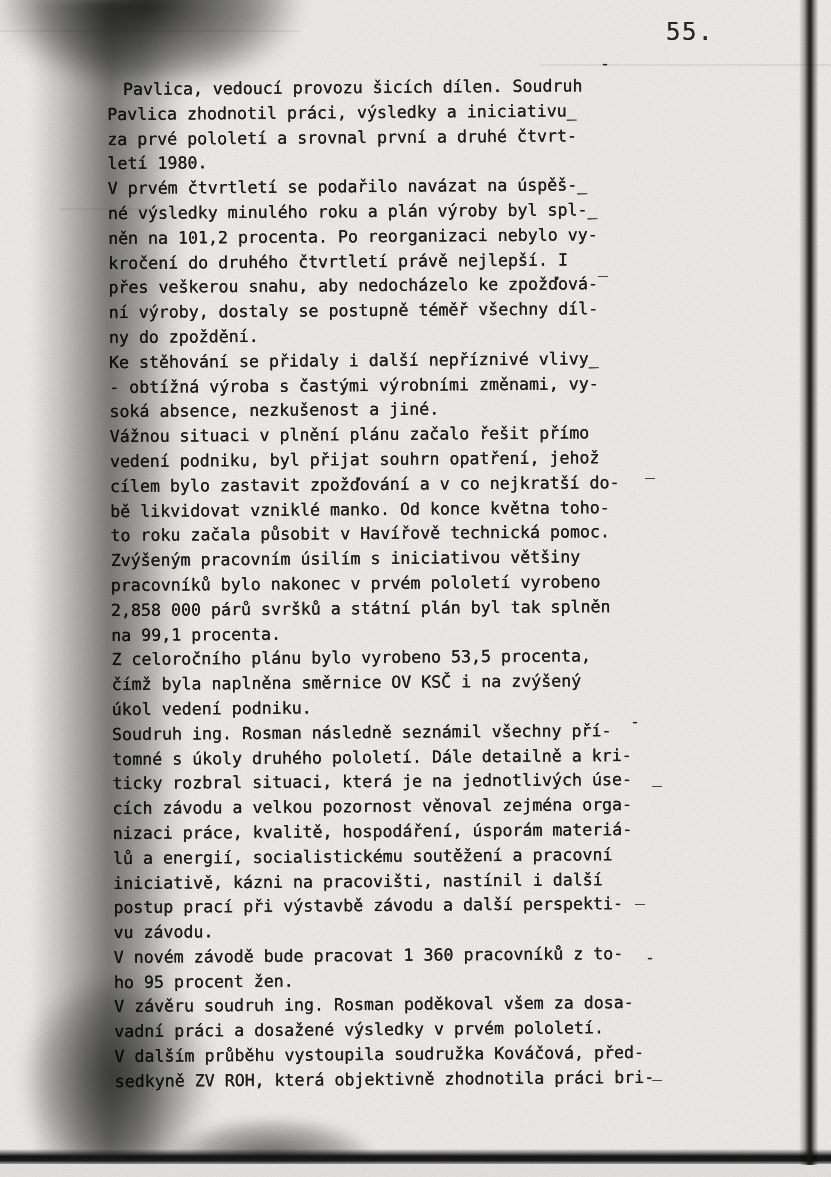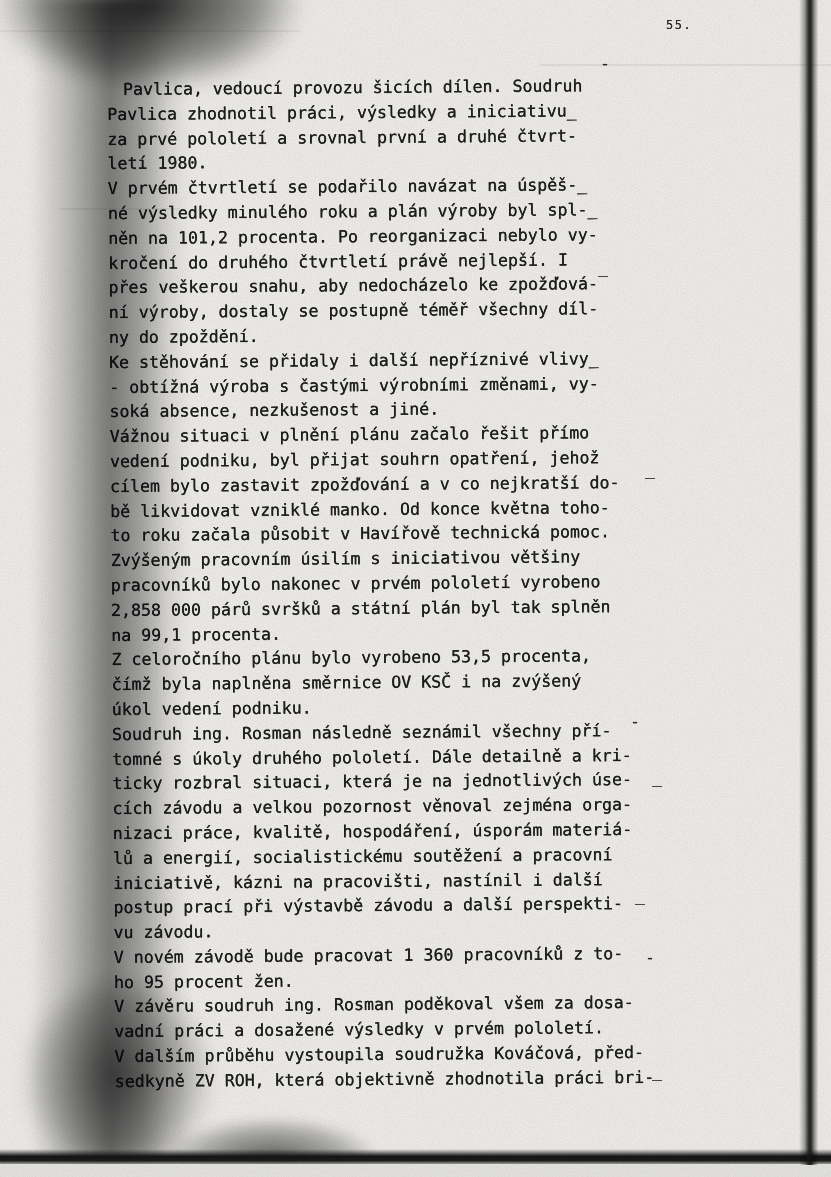--- a/index.html
+++ b/index.html
@@ -17,21 +17,21 @@
     white-space:pre;
     transform:rotate(-0.45deg);
     transform-origin:0 1040px;
     text-shadow:0 0 0.6px rgba(25,25,25,0.85), 0.3px 0.3px 0.5px rgba(30,30,30,0.35);
   }
   .text-block .line:first-child{padding-left:16px;}
   .line{height:24.8px;}
   
   .page-number{
     position:absolute;left:666px;top:18px;
-    font-size:12px;letter-spacing:1.5px;color:#2b2b2b;
+    font-size:24px;letter-spacing:1.5px;color:#2b2b2b;
     text-shadow:0 0 0.6px rgba(30,30,30,0.8);
   }
   
   .mark{
     position:absolute;font-family:"DejaVu Sans Mono",monospace;
     font-size:16.6px;color:#262626;line-height:1;
     text-shadow:0 0 0.5px rgba(30,30,30,0.8);
   }
   
   .binding-strip{

